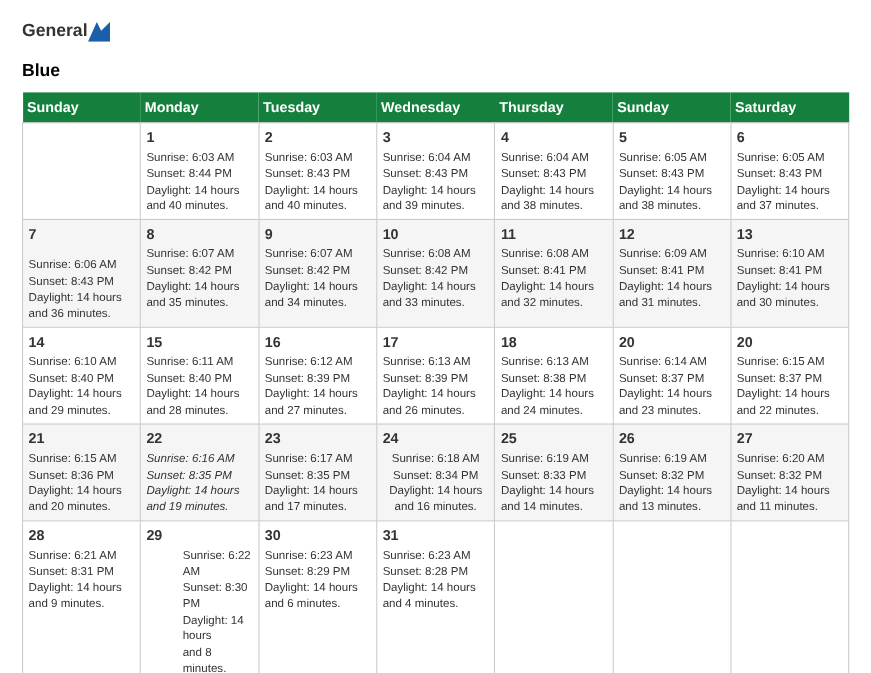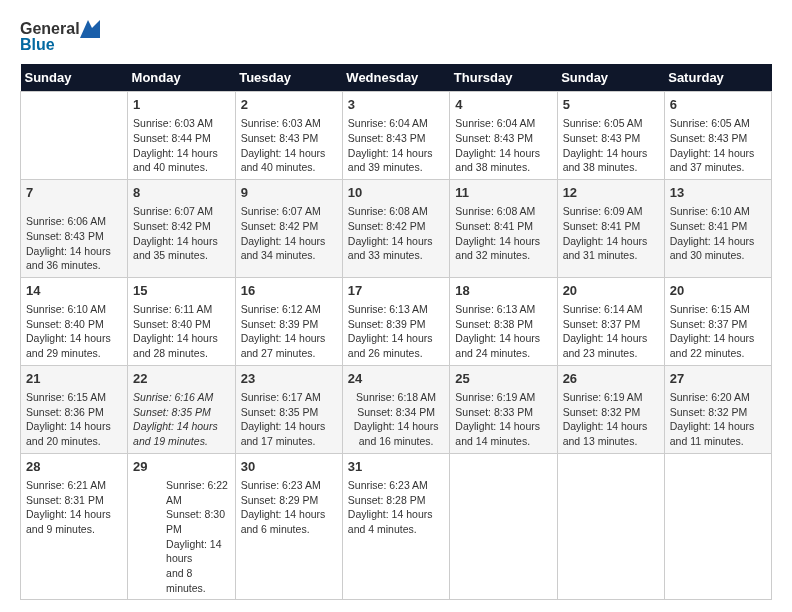--- a/index.html
+++ b/index.html
@@ -12,42 +12,42 @@
     }
     .header-area {
       display: flex;
       justify-content: space-between;
       align-items: flex-start;
       margin-bottom: 10px;
     }
     .logo {
       display: flex;
       align-items: center;
-      gap: 0;
+      gap: 20px;
     }
     .title-area {
       text-align: right;
     }
     .main-title {
       font-size: 42px;
       font-weight: bold;
       color: #333;
       line-height: 1.1;
     }
     .subtitle {
       font-size: 15px;
       color: #555;
     }
     table {
       width: 100%;
       border-collapse: collapse;
       font-size: 11px;
     }
     thead tr th {
-      background-color: #0f172a;
+      background-color: #15803d;
       color: #fff;
       padding: 6px 4px;
       text-align: left;
       font-size: 13px;
       font-weight: bold;
     }
     tbody tr td {
       border: 1px solid #ccc;
       padding: 4px 5px;
       vertical-align: top;
@@ -81,21 +81,21 @@
 <body>
 
 <div class="header-area">
   <div class="logo" style="display: flex; flex-direction: column; align-items: flex-start;">
       <div style="display: flex; align-items: center;">
         <span style="font-size: 16px; font-weight: bold; color: rgb(51, 51, 51);">General</span>
         <svg width="20" height="18" viewBox="0 0 20 18">
           <polygon points="0,18 8,0 12,8 20,0 20,18" fill="#1a5faa"></polygon>
         </svg>
       </div>
-      <div style="font-size: 16px; font-weight: bold; color: #0369a1; margin-top: -2px;">Blue</div>
+      <div style="font-size: 16px; font-weight: bold; color: #000000; margin-top: -2px;">Blue</div>
     </div>
   <div class="title-area">
     <div class="main-title"></div>
     <div class="subtitle"></div>
   </div>
 </div>
 
 <table>
   <thead>
     <tr>

